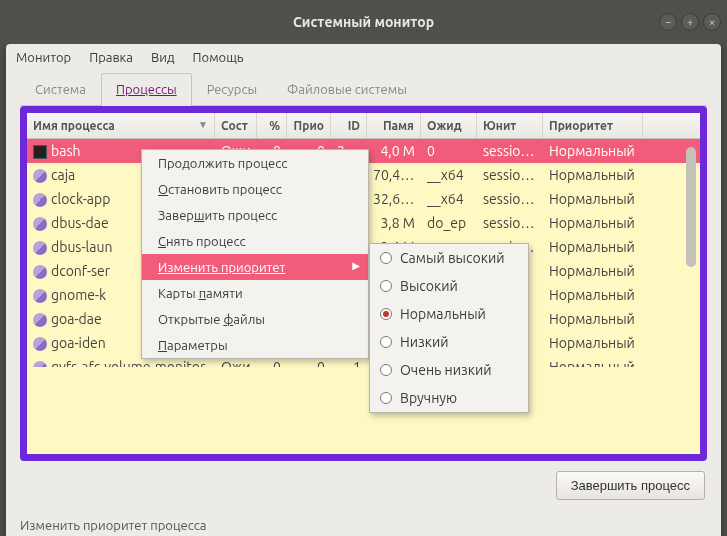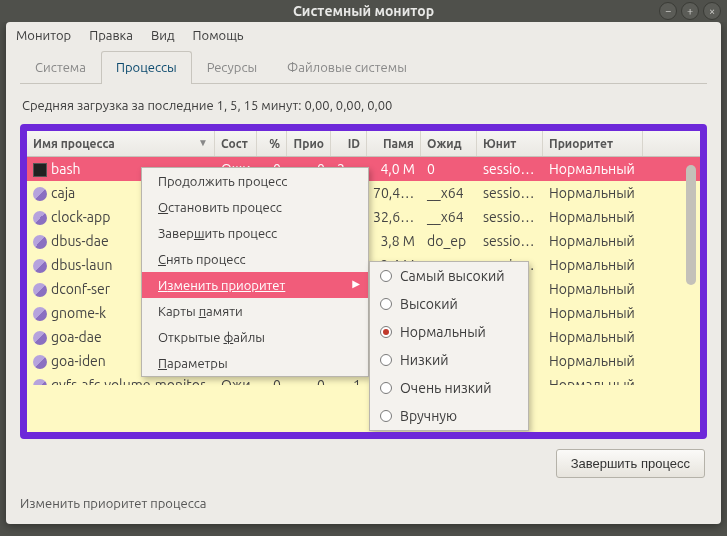--- a/index.html
+++ b/index.html
@@ -1,32 +1,32 @@
 <!DOCTYPE html>
 <html><head>
 <meta charset="utf-8">
 <style>
 * { box-sizing: border-box; margin: 0; padding: 0; }
 body { font-family: "Ubuntu", "Cantarell", sans-serif; font-size: 13px; color: #3c3c3c; background: #4f504b; width: 727px; height: 536px; overflow: hidden; }
 
-.titlebar { background: #4f504b; height: 22px; display: flex; align-items: center; color: #e8e8e6; position: relative; }
+.titlebar { background: #4f504b; height: 44px; display: flex; align-items: center; color: #e8e8e6; position: relative; }
 .titlebar .title { flex: 1; text-align: center; font-weight: bold; font-size: 14px; }
 .titlebar .controls { position: absolute; right: 6px; display: flex; gap: 4px; }
 .titlebar .ctrl { width: 18px; height: 18px; border-radius: 50%; background: #5b5c57; border: 1px solid #3a3b36; display: flex; align-items: center; justify-content: center; color: #d0d0cc; font-size: 11px; cursor: pointer; }
 
 .window { background: #edebe7; margin: 0 6px 6px 6px; border-radius: 4px; height: 502px; display: flex; flex-direction: column; box-shadow: 0 2px 8px rgba(0,0,0,.4); }
 
 .menubar { display: flex; gap: 18px; padding: 6px 10px; font-size: 13px; }
 .menubar span { cursor: pointer; }
 
 .content { padding: 0 14px 10px 14px; flex: 1; display: flex; flex-direction: column; }
 
 .tabs { display: flex; border-bottom: 1px solid #c8c5be; margin-top: 2px; }
 .tab { padding: 8px 14px 10px 14px; color: #888; cursor: pointer; border: 1px solid transparent; border-bottom: none; background: transparent; position: relative; top: 1px; }
-.tab.active { background: #edebe7; border-color: #c8c5be; color: #0c4a6e; border-radius: 3px 3px 0 0; }
+.tab.active { background: #edebe7; border-color: #c8c5be; color: #701a75; border-radius: 3px 3px 0 0; text-decoration: underline; }
 
 .loadtext { margin: 14px 2px 12px 2px; font-size: 13px; color: #3c3c3c; }
 
 .table-wrap { border: 7px solid #6d28d9; background: #fef9c3; flex: 1; overflow: hidden; position: relative; border-radius: 4px; }
 .thead { display: flex; background: linear-gradient(#f6f5f2,#eae8e3); border-bottom: 1px solid #c5c2ba; font-weight: bold; color: #555; font-size: 12px; }
 .th { padding: 6px 6px; border-right: 1px solid #d8d5cd; overflow: hidden; white-space: nowrap; }
 .sortind { float: right; color: #888; font-size: 10px; }
 
 .tbody { overflow-y: auto; height: 228px; position: relative; }
 .tr { display: flex; height: 24px; align-items: center; font-size: 14px; color: #444; }
@@ -87,21 +87,20 @@
   </div>
 
   <div class="content">
     <div class="tabs">
       <div class="tab">Система</div>
       <div class="tab active">Процессы</div>
       <div class="tab">Ресурсы</div>
       <div class="tab">Файловые системы</div>
     </div>
 
-    <div class="loadtext">Средняя загрузка за последние 1, 5, 15 минут: 0,00, 0,00, 0,00</div>
 
     <div class="table-wrap">
       <div class="thead">
         <div class="th w-name"><span>Имя процесса</span><span class="sortind">▼</span></div>
         <div class="th w-state">Сост</div>
         <div class="th w-pct">%</div>
         <div class="th w-pri">Прио</div>
         <div class="th w-id">ID</div>
         <div class="th w-mem">Памя</div>
         <div class="th w-wait">Ожид</div>

